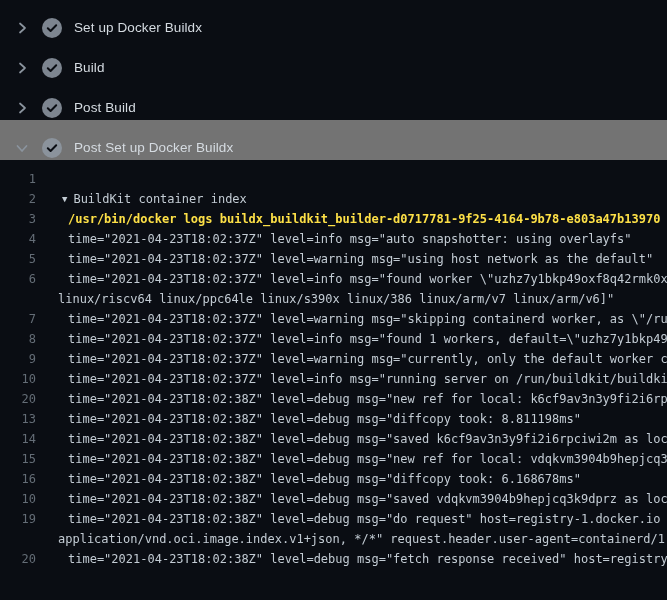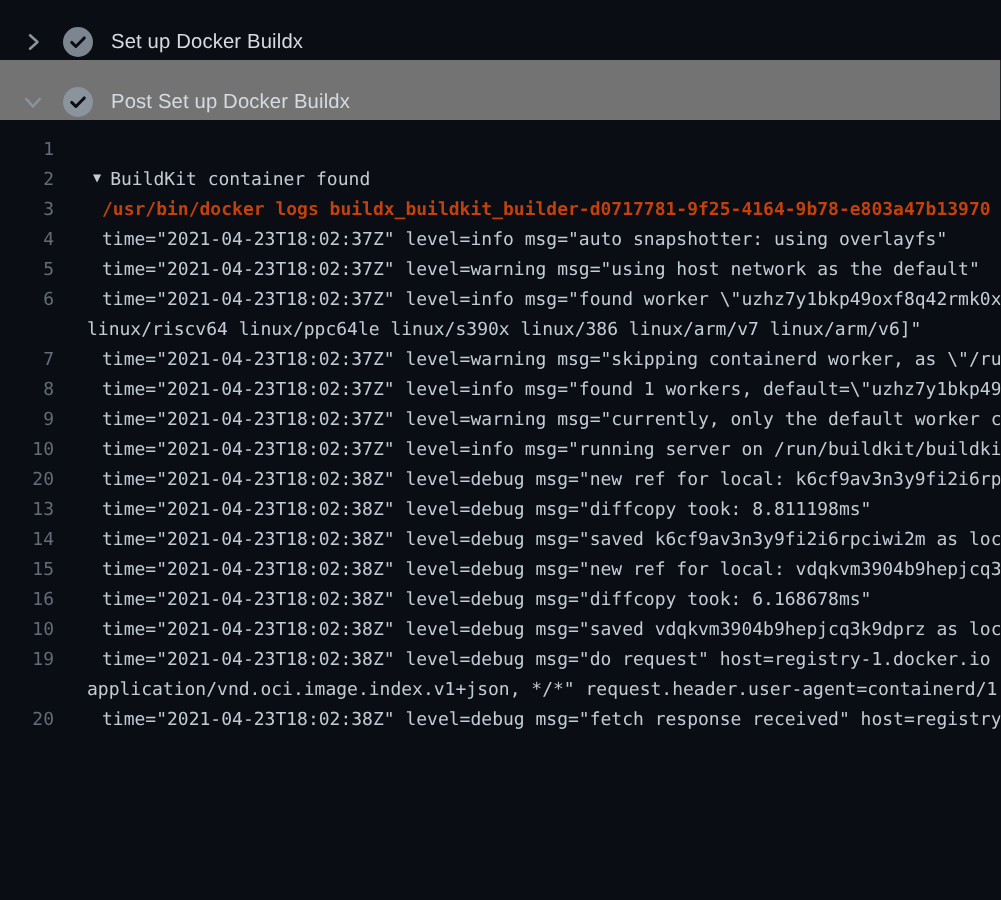--- a/index.html
+++ b/index.html
@@ -40,21 +40,21 @@
   .num {
     flex: 0 0 44px; text-align: right; padding-right: 8px;
     color: #646d76; cursor: pointer; user-select: none;
   }
   .content { display: inline-flex; align-items: center; white-space: pre; }
   .row.base   .content { padding-left: 18px; }
   .row.nested .content { padding-left: 24px; }
   .row.wrap   .content { padding-left: 14px; align-items: flex-end; }
   .toggle { font-size: 9px; color: #c3ccd4; margin-right: 6px; cursor: pointer; }
   .txt { color: #c3ccd4; }
-  .txt.command { color: #c2410c; font-weight: bold; }
+  .txt.command { color: #fde047; font-weight: bold; }
 </style>
 </head>
 <body>
 
 <div class="steps">
 
   <div class="hdr">
     <span class="chev">
       <svg width="16" height="16" viewBox="0 0 16 16">
           <path d="M6 3.5 L11 8 L6 12.5" fill="none" stroke="currentColor" stroke-width="1.7" stroke-linecap="round" stroke-linejoin="round"></path>
@@ -62,40 +62,68 @@
     </span>
     <span class="check">
       <svg width="20" height="20" viewBox="0 0 20 20">
           <circle cx="10" cy="10" r="10" fill="#7d8590"></circle>
           <path d="M5.8 10.3 L8.6 13 L14.2 7.3" fill="none" stroke="#0a0d13" stroke-width="2" stroke-linecap="round" stroke-linejoin="round"></path>
         </svg>
     </span>
     <span class="hlabel">Set up Docker Buildx</span>
   </div>
 
+  <div class="hdr">
+    <span class="chev">
+      <svg width="16" height="16" viewBox="0 0 16 16">
+          <path d="M6 3.5 L11 8 L6 12.5" fill="none" stroke="currentColor" stroke-width="1.7" stroke-linecap="round" stroke-linejoin="round"></path>
+        </svg>
+    </span>
+    <span class="check">
+      <svg width="20" height="20" viewBox="0 0 20 20">
+          <circle cx="10" cy="10" r="10" fill="#7d8590"></circle>
+          <path d="M5.8 10.3 L8.6 13 L14.2 7.3" fill="none" stroke="#0a0d13" stroke-width="2" stroke-linecap="round" stroke-linejoin="round"></path>
+        </svg>
+    </span>
+    <span class="hlabel">Build</span>
+  </div>
 
+  <div class="hdr">
+    <span class="chev">
+      <svg width="16" height="16" viewBox="0 0 16 16">
+          <path d="M6 3.5 L11 8 L6 12.5" fill="none" stroke="currentColor" stroke-width="1.7" stroke-linecap="round" stroke-linejoin="round"></path>
+        </svg>
+    </span>
+    <span class="check">
+      <svg width="20" height="20" viewBox="0 0 20 20">
+          <circle cx="10" cy="10" r="10" fill="#7d8590"></circle>
+          <path d="M5.8 10.3 L8.6 13 L14.2 7.3" fill="none" stroke="#0a0d13" stroke-width="2" stroke-linecap="round" stroke-linejoin="round"></path>
+        </svg>
+    </span>
+    <span class="hlabel">Post Build</span>
+  </div>
 
   <div class="hdr expanded">
     <span class="chev">
       <svg width="16" height="16" viewBox="0 0 16 16">
           <path d="M3.5 6 L8 11 L12.5 6" fill="none" stroke="currentColor" stroke-width="1.7" stroke-linecap="round" stroke-linejoin="round"></path>
         </svg>
     </span>
     <span class="check">
       <svg width="20" height="20" viewBox="0 0 20 20">
           <circle cx="10" cy="10" r="10" fill="#8b939c"></circle>
           <path d="M5.8 10.3 L8.6 13 L14.2 7.3" fill="none" stroke="#0a0d13" stroke-width="2" stroke-linecap="round" stroke-linejoin="round"></path>
         </svg>
     </span>
     <span class="hlabel">Post Set up Docker Buildx</span>
   </div>
 
   <div class="log" id="log-lines">
       <div class="row base"><span class="num">1</span></div>
-      <div class="row base"><span class="num">2</span><span class="content"><span class="toggle">▼</span><span class="txt plain">BuildKit container found</span></span></div>
+      <div class="row base"><span class="num">2</span><span class="content"><span class="toggle">▼</span><span class="txt plain">BuildKit container index</span></span></div>
       <div class="row nested"><span class="num">3</span><span class="content"><span class="txt command">/usr/bin/docker logs buildx_buildkit_builder-d0717781-9f25-4164-9b78-e803a47b13970</span></span></div>
       <div class="row nested"><span class="num">4</span><span class="content"><span class="txt plain">time="2021-04-23T18:02:37Z" level=info msg="auto snapshotter: using overlayfs"</span></span></div>
       <div class="row nested"><span class="num">5</span><span class="content"><span class="txt plain">time="2021-04-23T18:02:37Z" level=warning msg="using host network as the default"</span></span></div>
       <div class="row nested"><span class="num">6</span><span class="content"><span class="txt plain">time="2021-04-23T18:02:37Z" level=info msg="found worker \"uzhz7y1bkp49oxf8q42rmk0xj</span></span></div>
       <div class="row wrap"><span class="num"></span><span class="content"><span class="txt plain">linux/riscv64 linux/ppc64le linux/s390x linux/386 linux/arm/v7 linux/arm/v6]"</span></span></div>
       <div class="row nested"><span class="num">7</span><span class="content"><span class="txt plain">time="2021-04-23T18:02:37Z" level=warning msg="skipping containerd worker, as \"/run</span></span></div>
       <div class="row nested"><span class="num">8</span><span class="content"><span class="txt plain">time="2021-04-23T18:02:37Z" level=info msg="found 1 workers, default=\"uzhz7y1bkp49o</span></span></div>
       <div class="row nested"><span class="num">9</span><span class="content"><span class="txt plain">time="2021-04-23T18:02:37Z" level=warning msg="currently, only the default worker ca</span></span></div>
       <div class="row nested"><span class="num">10</span><span class="content"><span class="txt plain">time="2021-04-23T18:02:37Z" level=info msg="running server on /run/buildkit/buildkit</span></span></div>
       <div class="row nested"><span class="num">20</span><span class="content"><span class="txt plain">time="2021-04-23T18:02:38Z" level=debug msg="new ref for local: k6cf9av3n3y9fi2i6rpc</span></span></div>

